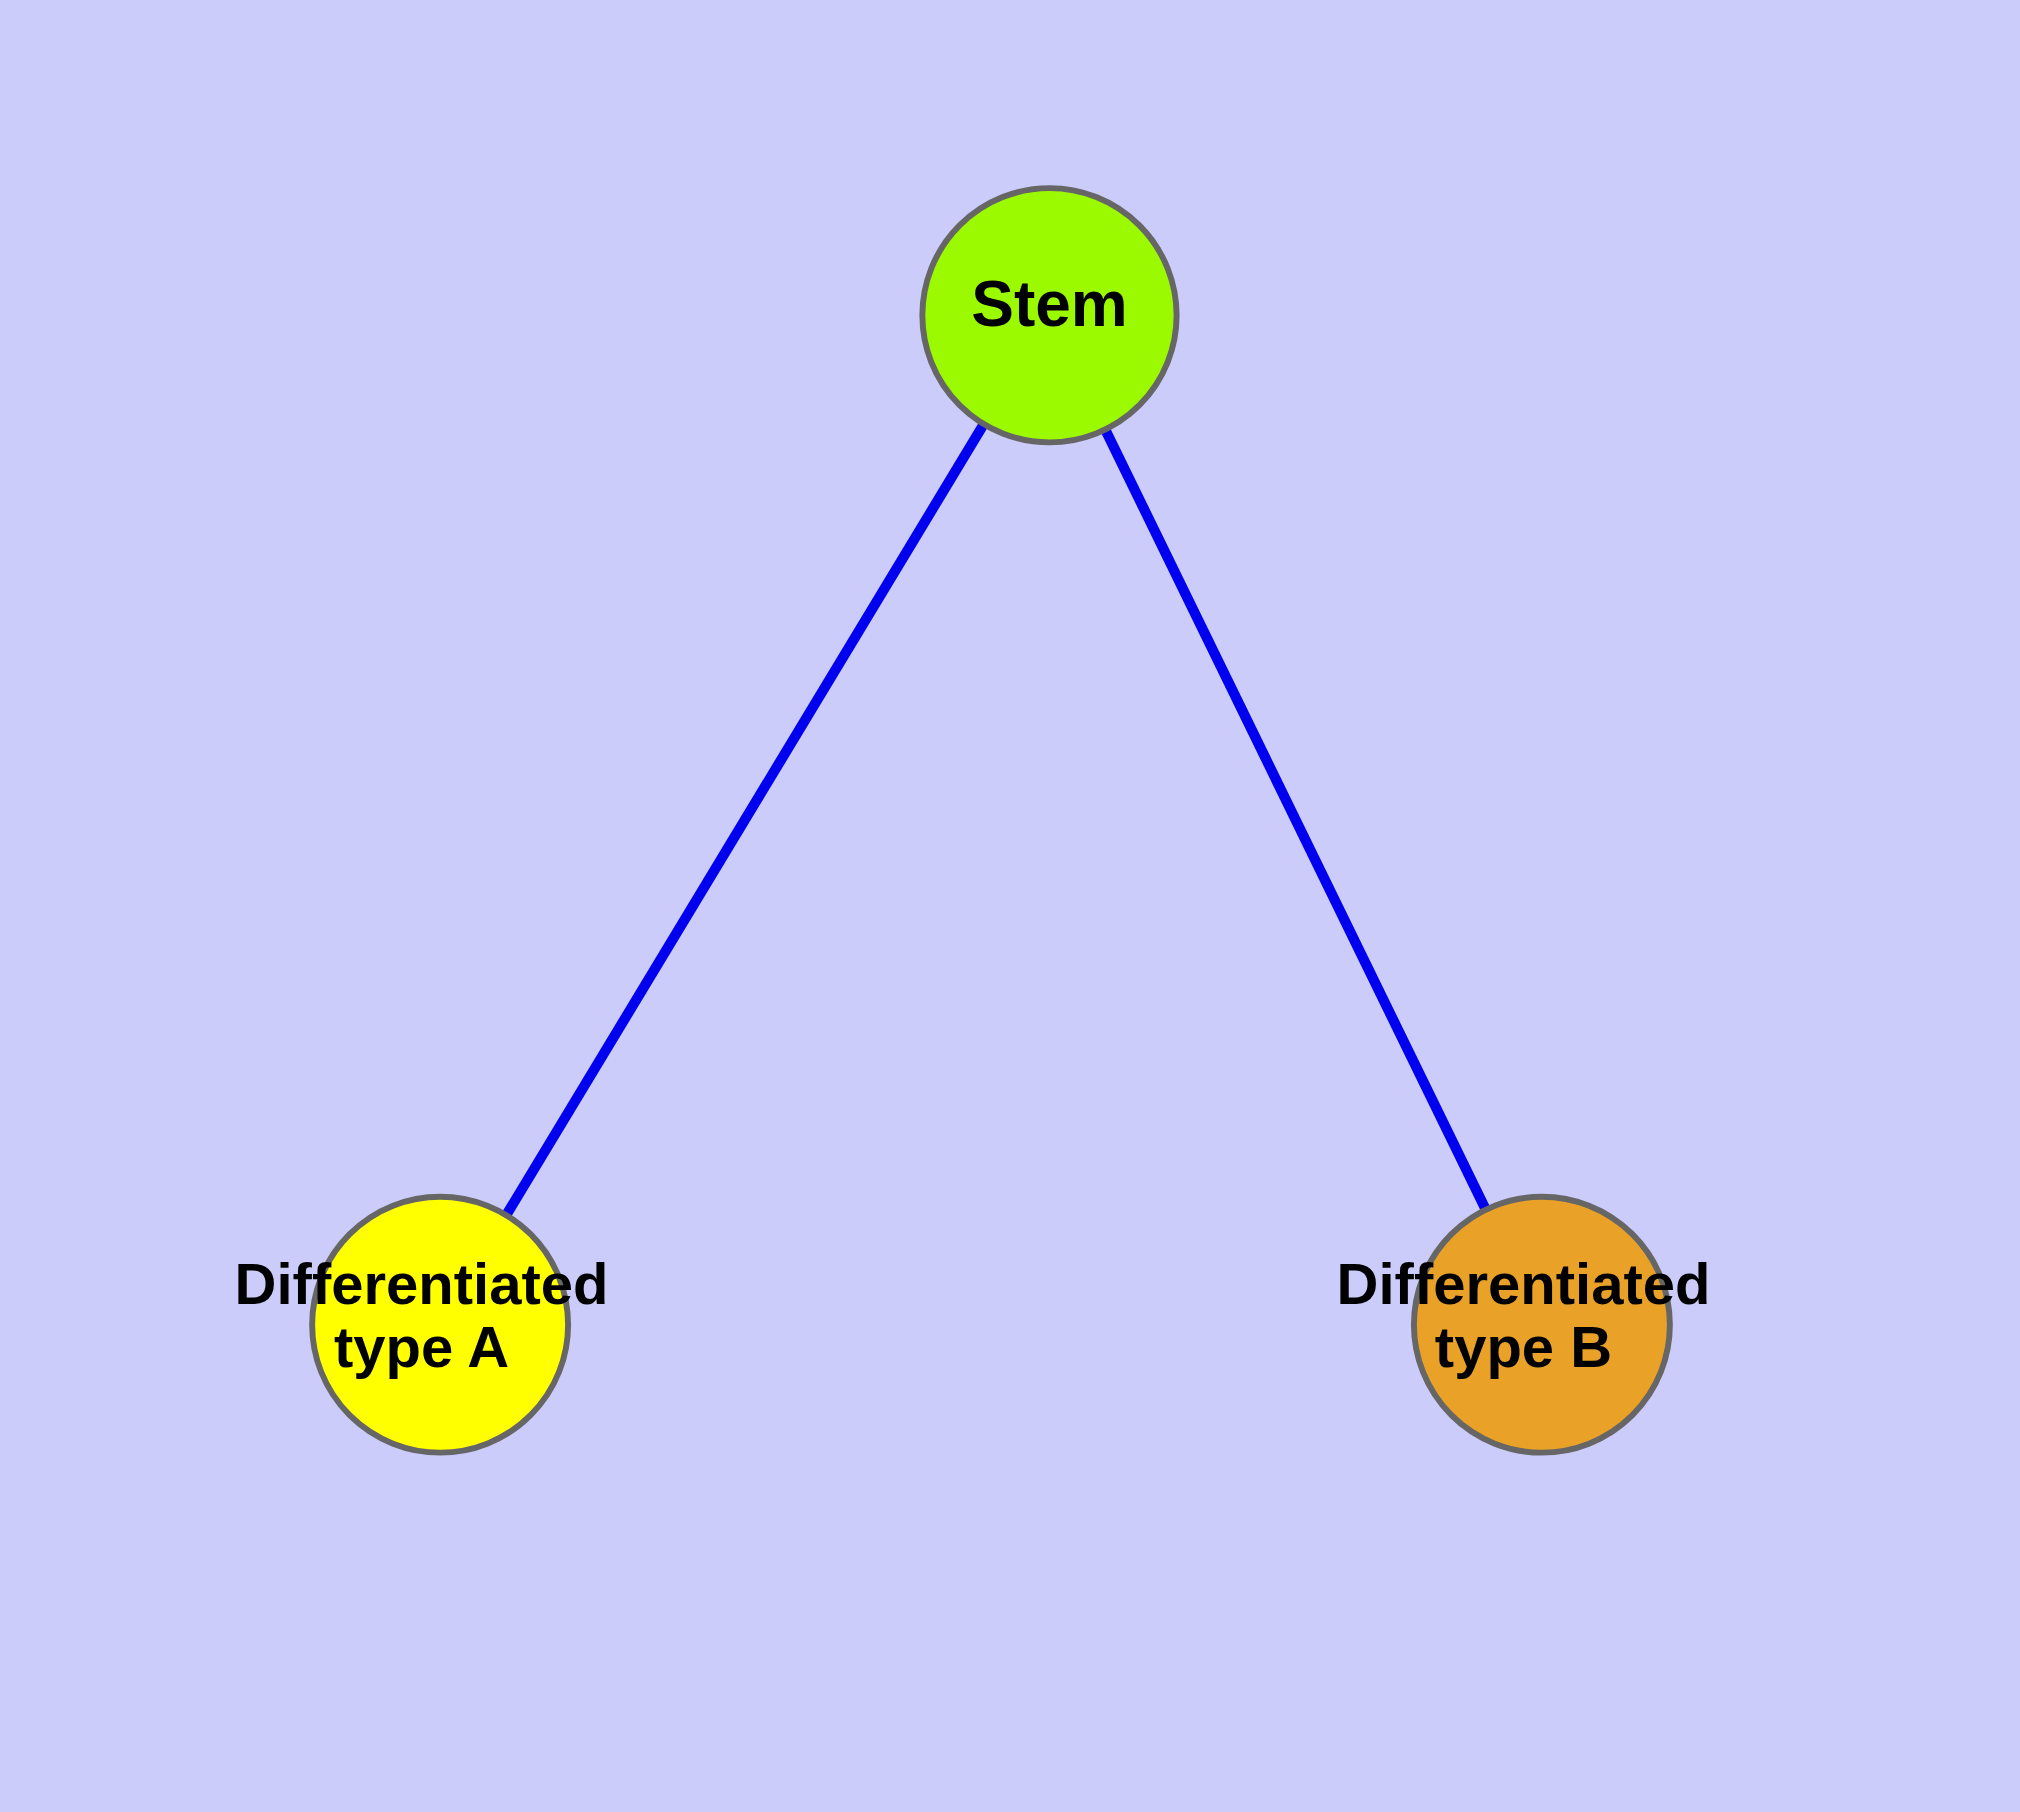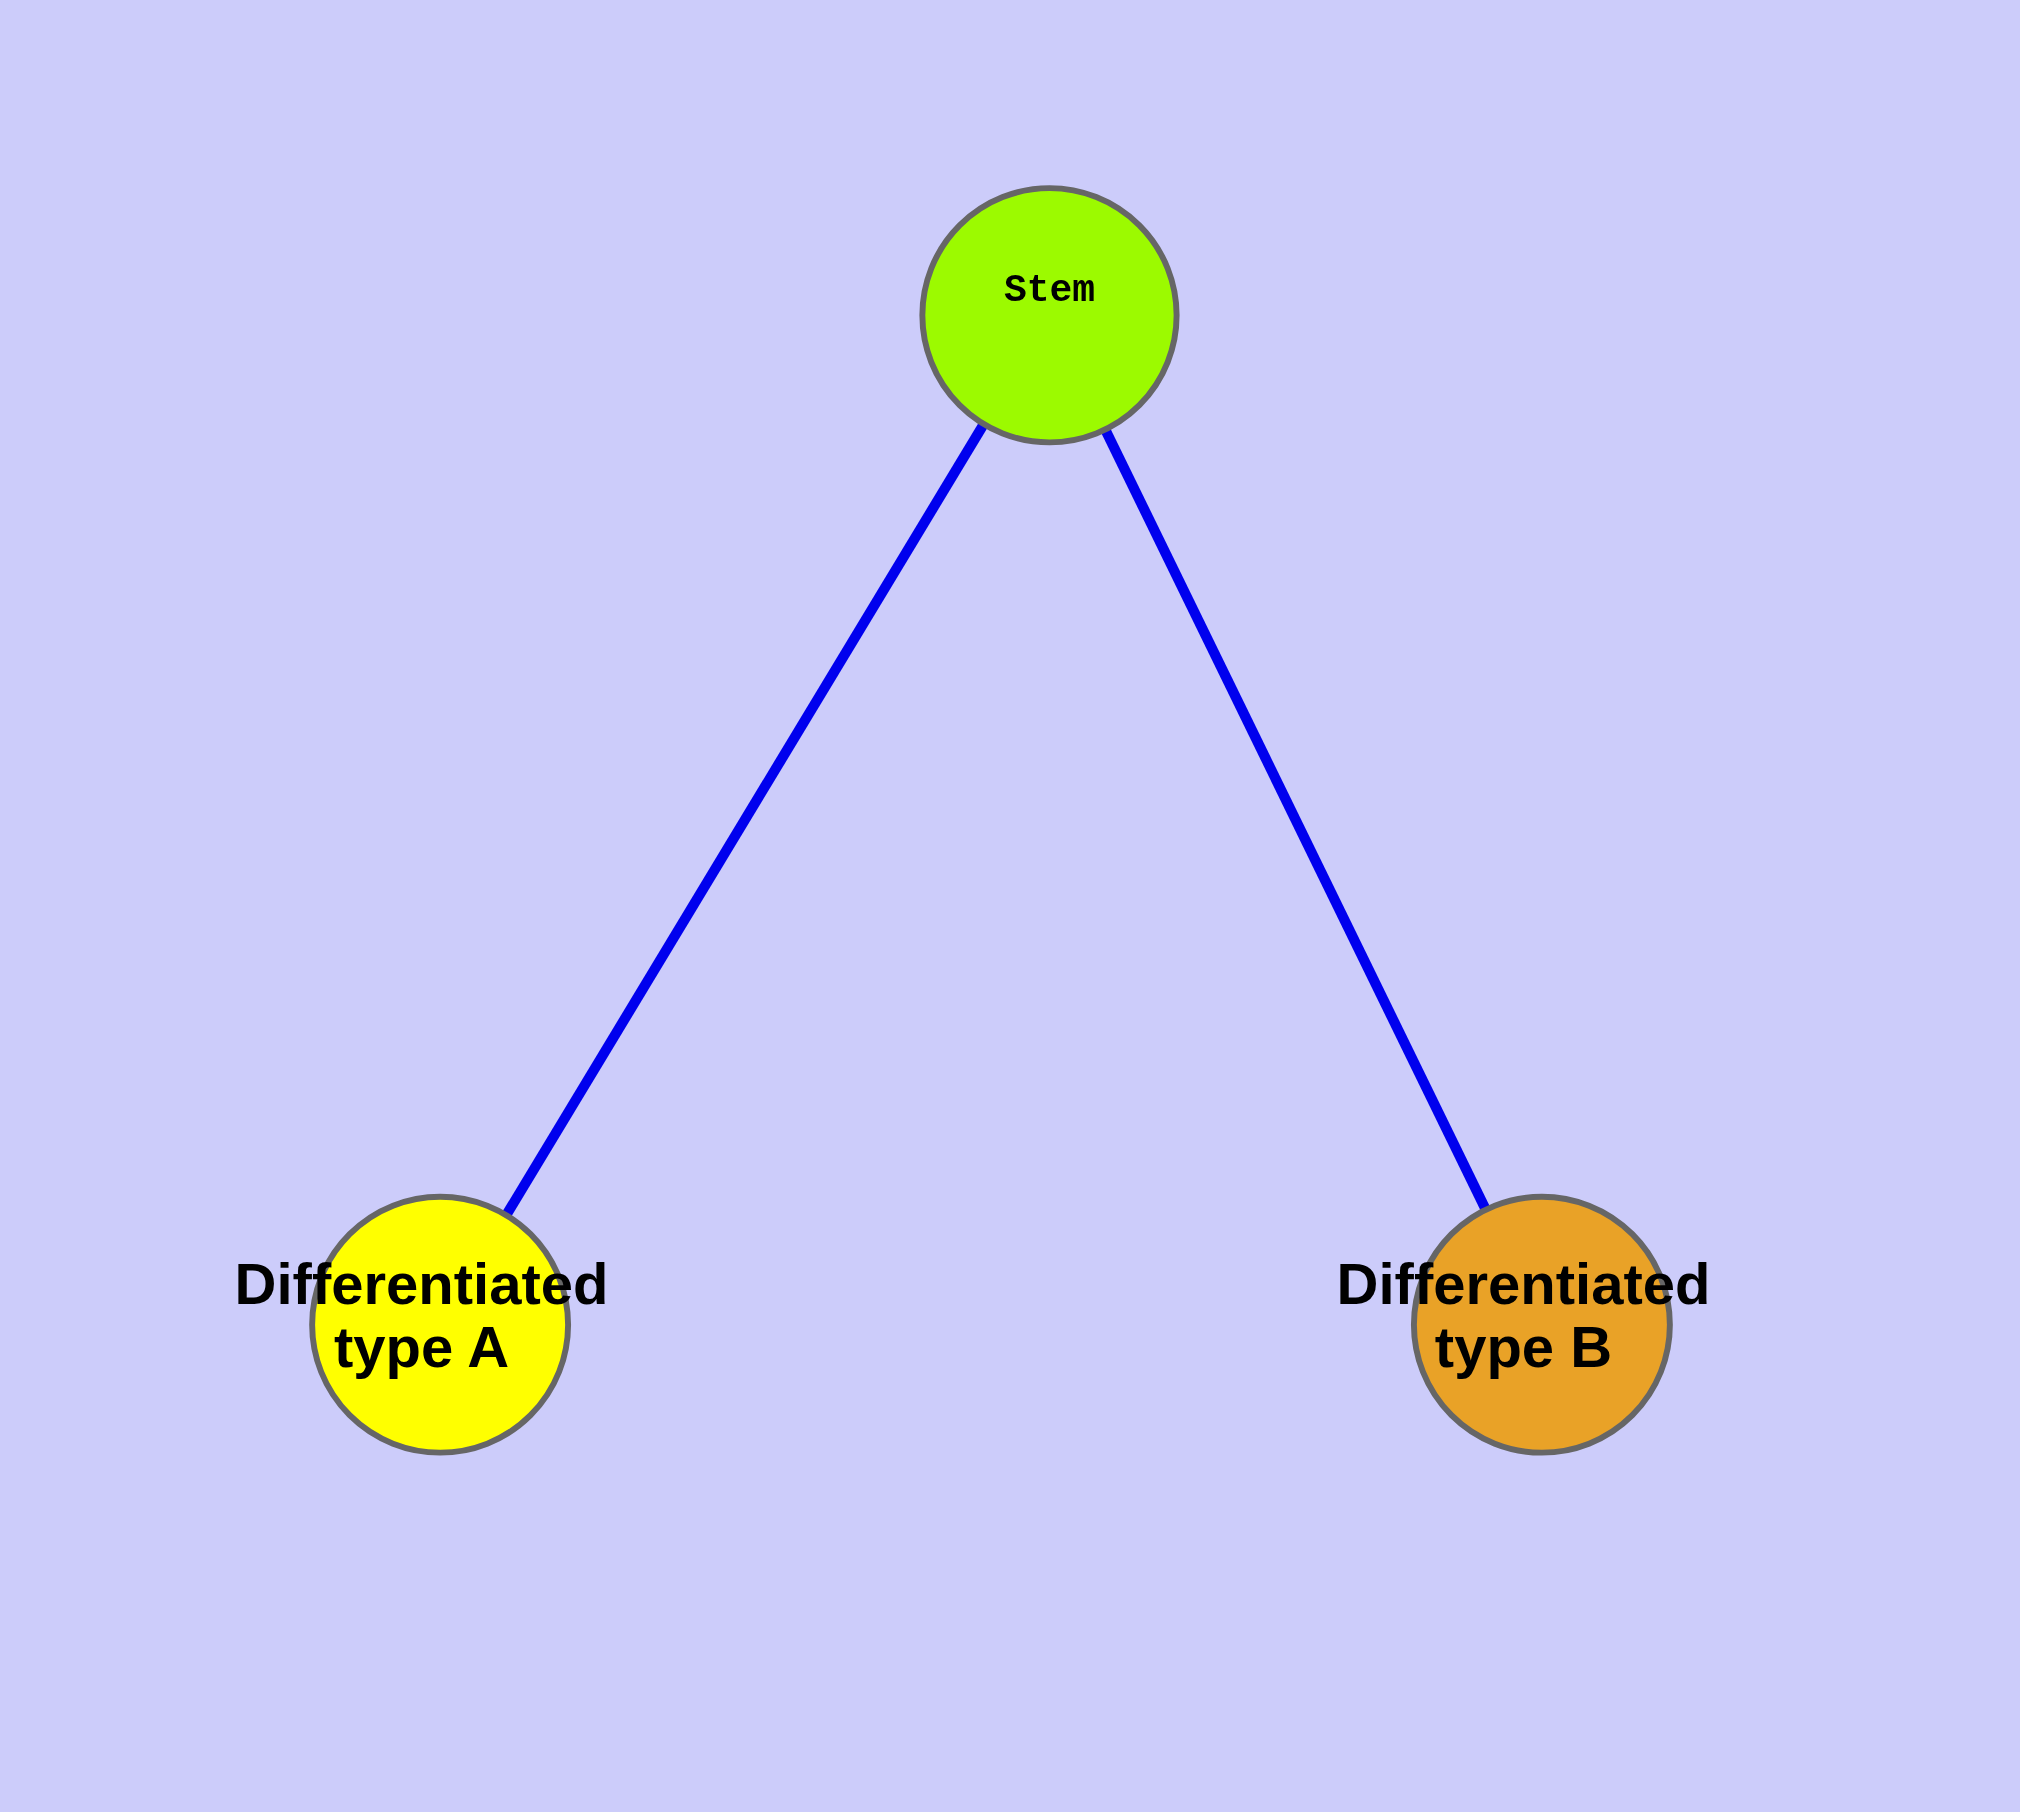--- a/index.html
+++ b/index.html
@@ -33,22 +33,21 @@
     color: #000000;
     line-height: 1.08;
     white-space: pre;
     pointer-events: none;
     -webkit-font-smoothing: antialiased;
   }
   #label-stem {
     left: 795px;
     top: 270px;
     width: 509px;
-    font-size: 38px;
-    font-family: Liberation Mono, monospace;
+    font-size: 64px;
   }
   #label-diffA {
     left: 167px;
     top: 1253px;
     width: 509px;
     font-size: 58px;
   }
   #label-diffB {
     left: 1269px;
     top: 1253px;

